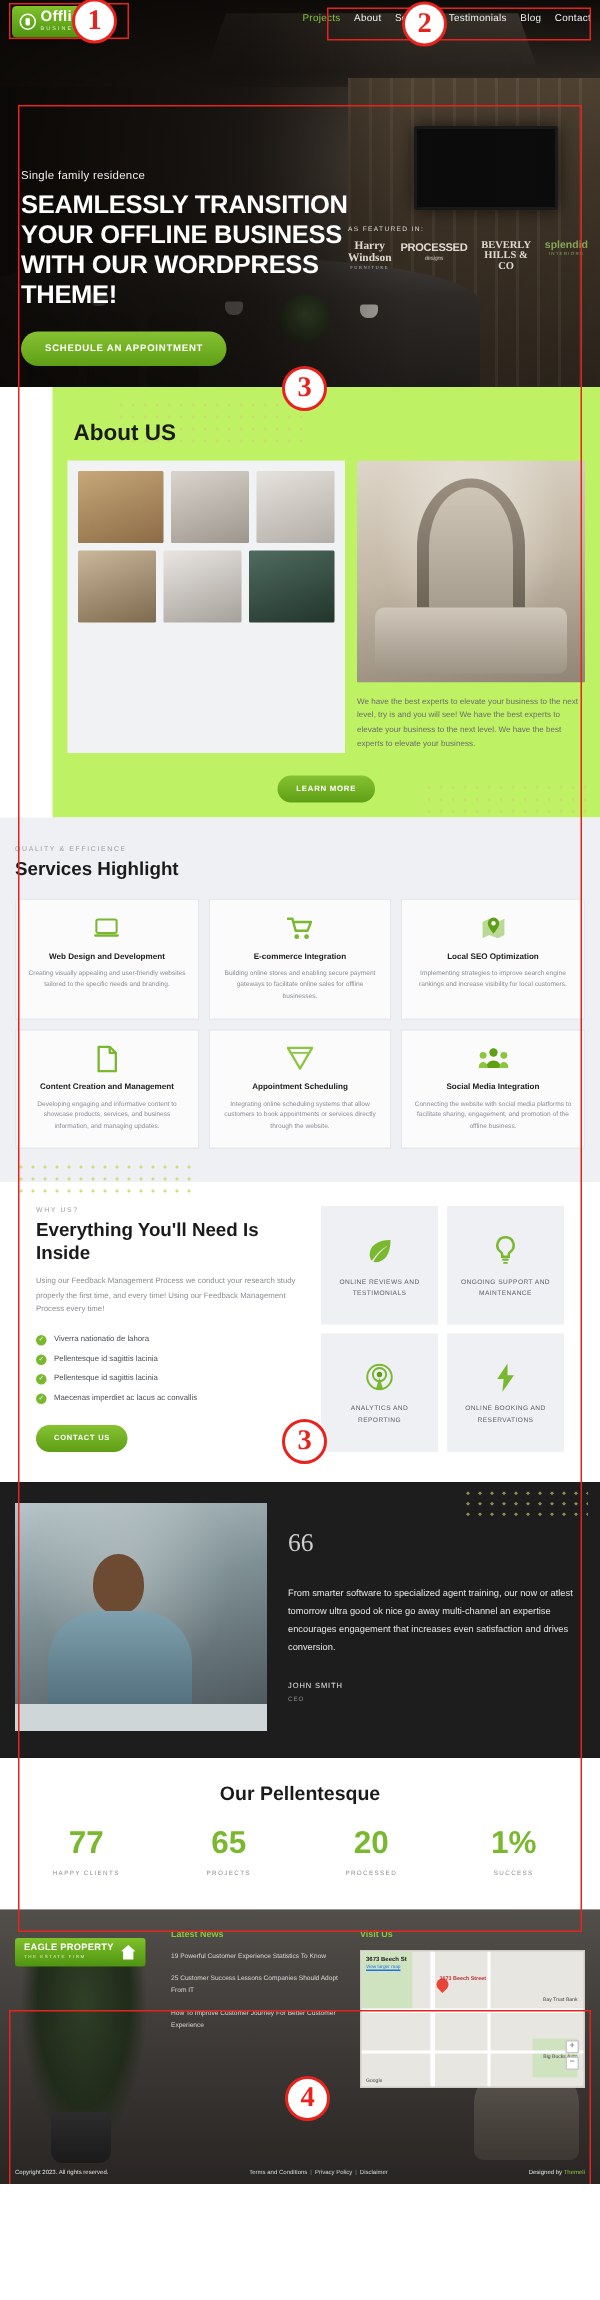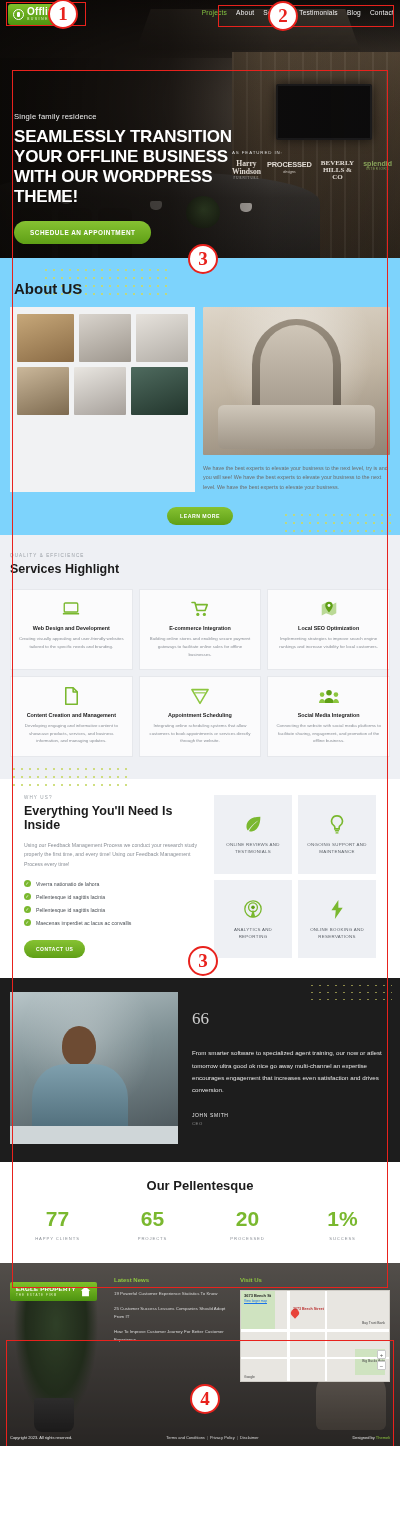--- a/index.html
+++ b/index.html
@@ -126,21 +126,21 @@
   .brand { text-align:center; color:#efe9e2; opacity:.92; }
   .brand-1 { font-family:"Liberation Serif",serif; font-size:7.6px; line-height:1.05; font-weight:bold;}
   .brand-1 small { display:block; font-size:3px; letter-spacing:1px; font-weight:normal; opacity:.7; margin-top:1px;}
   .brand-2 { font-size:7.4px; font-weight:bold; letter-spacing:-.2px; }
   .brand-2 small { display:block; font-size:4px; font-style:italic; font-weight:normal; opacity:.8;}
   .brand-3 { font-family:"Liberation Serif",serif; font-size:7px; font-weight:bold; line-height:1.02;}
   .brand-4 { color:#8fae5f; font-size:7px; font-weight:bold; }
   .brand-4 small { display:block; font-size:3px; letter-spacing:.8px; font-weight:normal;}
 
   
-  .about { position:relative; background:#7dd3fc; padding:22px 0 10px; }
+  .about { position:relative; background:#bef264; padding:22px 0 10px;margin-left:35px; }
   .about-title { font-size:15px; font-weight:800; color:#1b1b1b; padding-left:14px; position:relative; z-index:3; }
   .about-body { display:flex; gap:8px; padding:10px 10px 0; }
   .about-left { width:185px; background:#f1f2f3; padding:7px; }
   .gal-row { display:flex; gap:5px; margin-bottom:5px; }
   .gal { height:48px; border-radius:1px; }
   .gal.k1 { background:linear-gradient(160deg,#c7a87a,#8a6b45); }
   .gal.k2 { background:linear-gradient(160deg,#d9d4cd,#9d968d); }
   .gal.k3 { background:linear-gradient(160deg,#e6e2dc,#b2ada6); }
   .gal.k4 { background:linear-gradient(160deg,#cbb89b,#7d6a4f); }
   .gal.k5 { background:linear-gradient(160deg,#e9e6e1,#a6a09a); }

